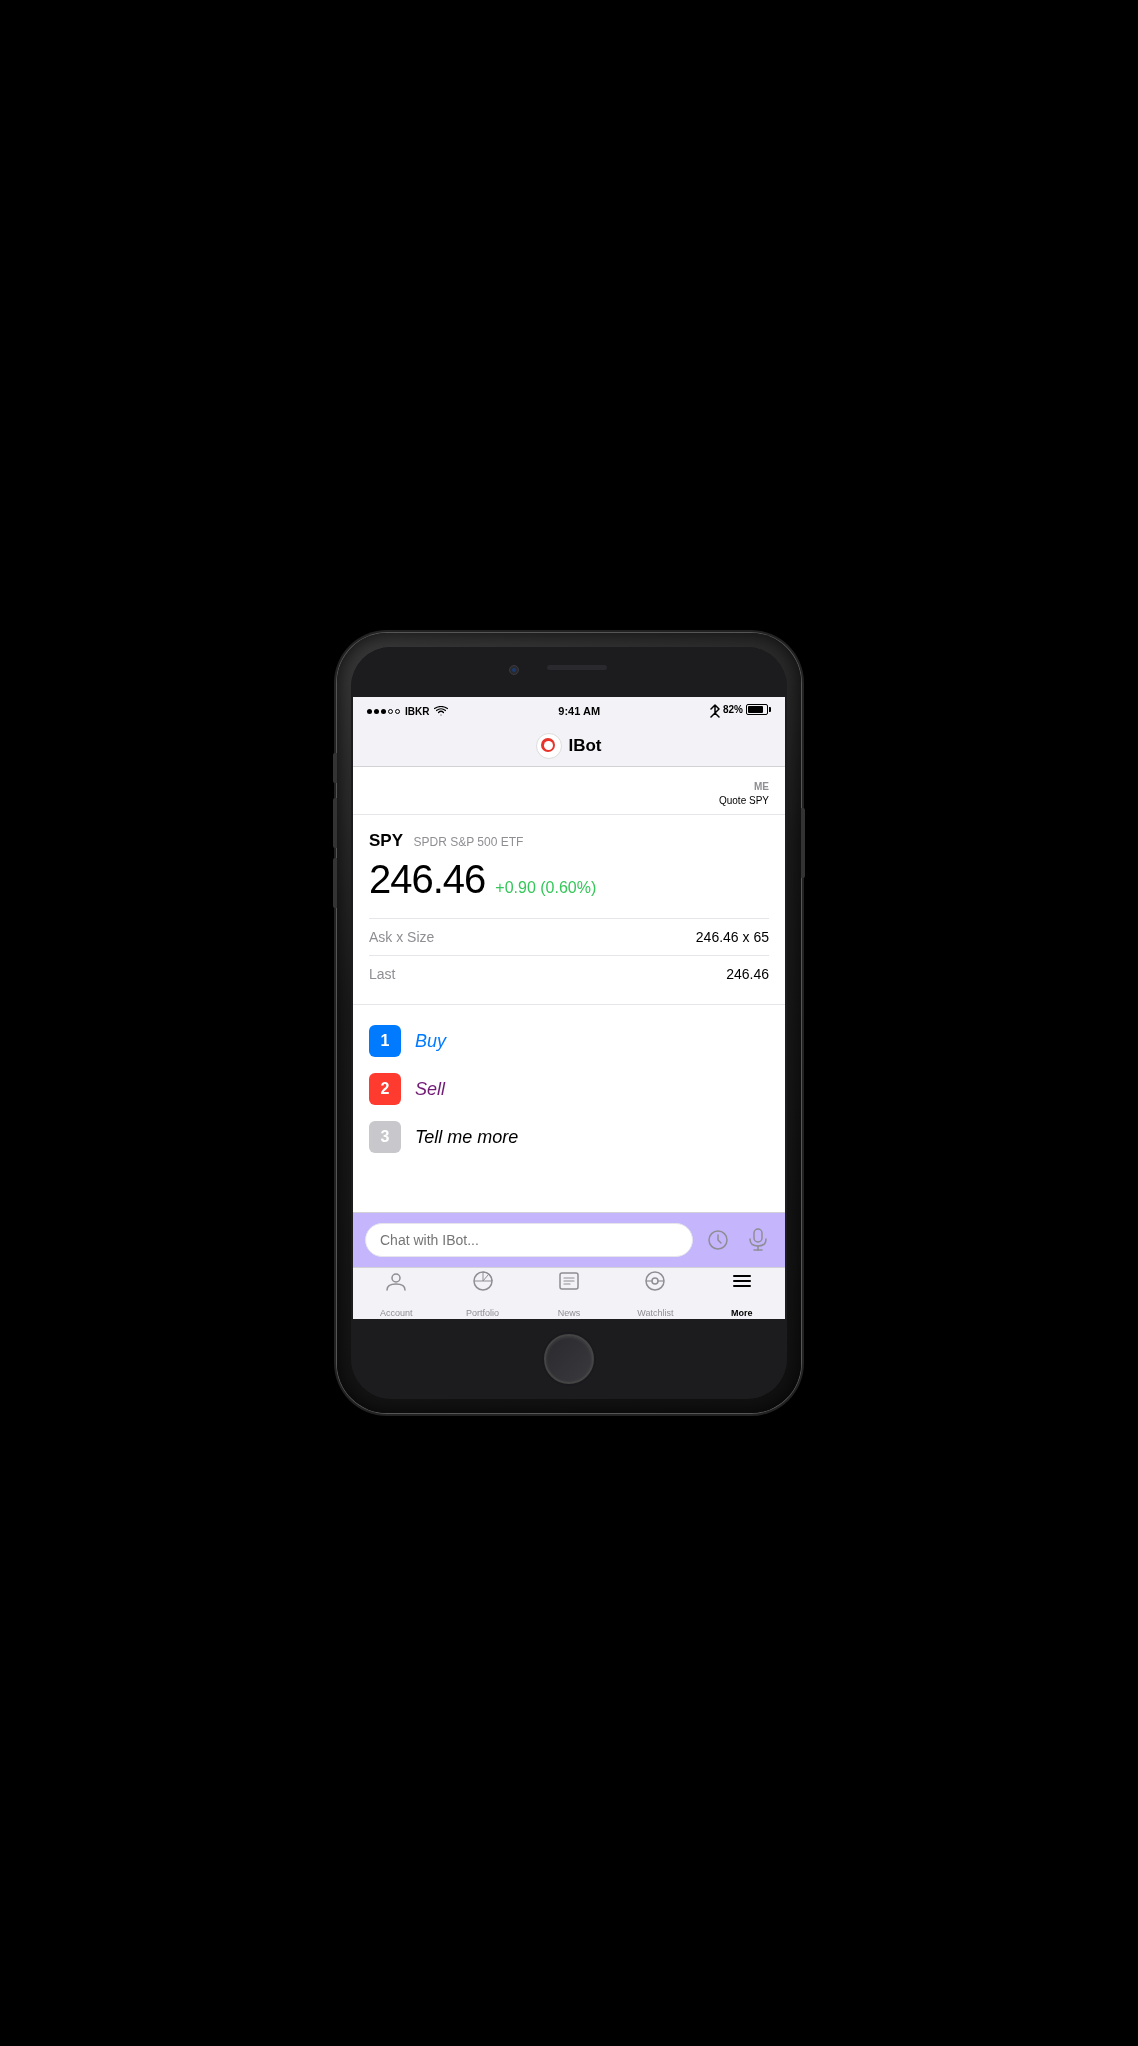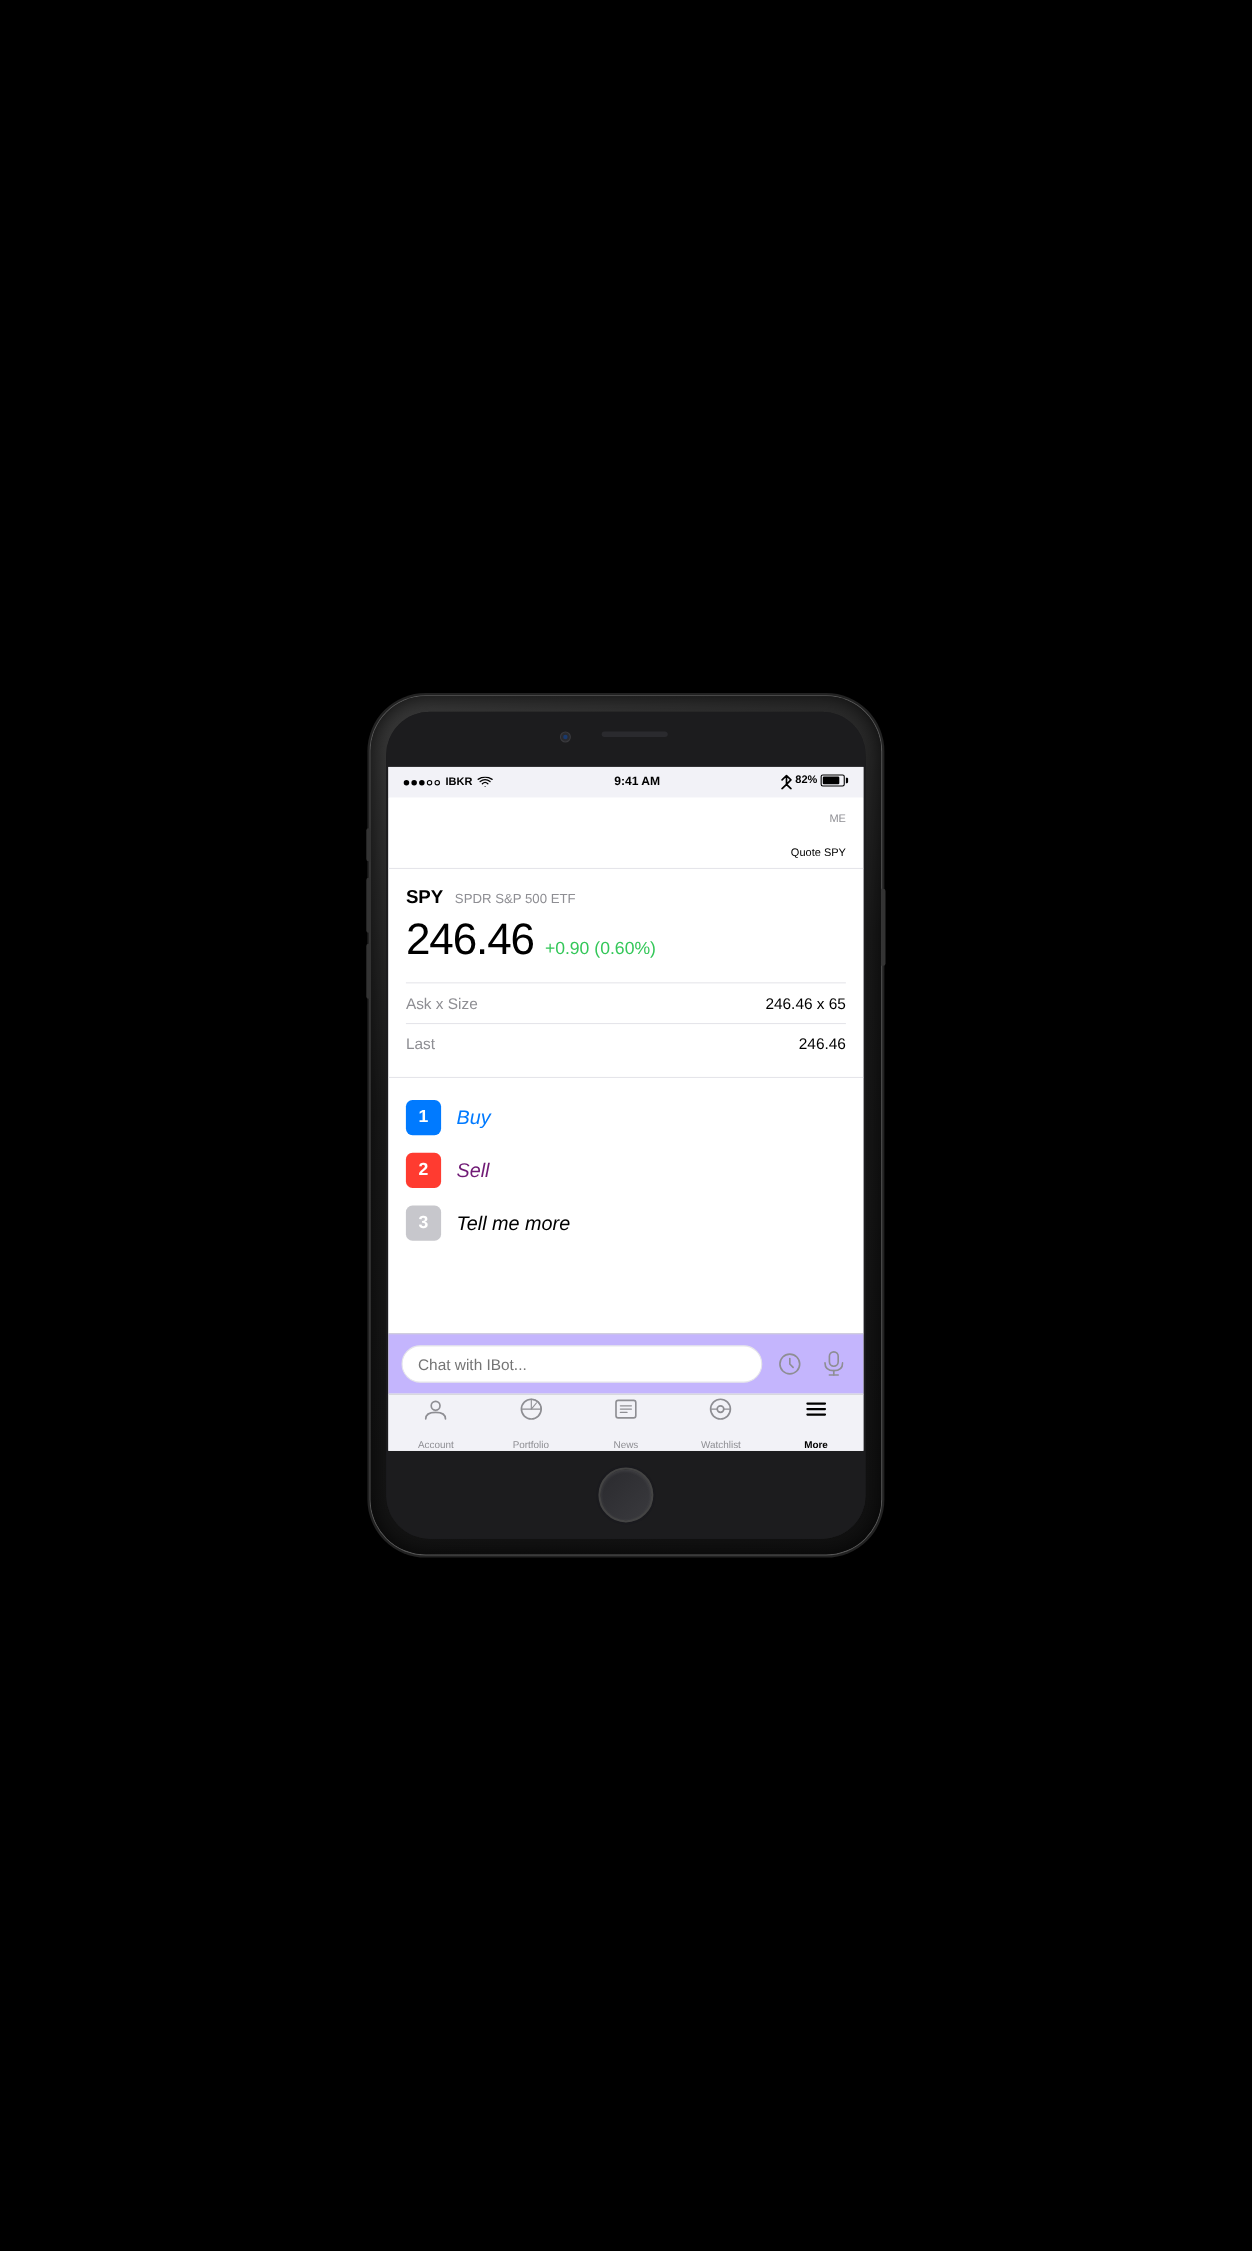--- a/index.html
+++ b/index.html
@@ -257,21 +257,22 @@
 
     
     .chat-message {
       padding: 14px 16px 8px;
       text-align: right;
       border-bottom: 1px solid #e5e5ea;
     }
     .chat-label {
       font-size: 10px;
       color: #8e8e93;
-      margin-bottom: 20px;
+      margin-bottom: 3px;
+      font-weight: bold;
     }
     .chat-text {
       font-size: 10px;
       color: #000;
       font-weight: 500;
     }
 
     
     .quote-section {
       padding: 16px 16px 12px;
@@ -494,20 +495,27 @@
           <span>82%</span>
           <div class="battery-icon">
             <div class="battery-body">
               <div class="battery-fill"></div>
             </div>
             <div class="battery-tip"></div>
           </div>
         </div>
       </div>
 
+      <div class="app-nav">
+        <div class="app-nav-logo">
+          <div class="logo-red"></div>
+          <div class="logo-white"></div>
+        </div>
+        <span class="app-nav-title">IBot</span>
+      </div>
 
       <div class="main-content">
 
         <div class="chat-message">
           <div class="chat-label">ME</div>
           <div class="chat-text">Quote SPY</div>
         </div>
 
         <div class="quote-section">
           <div class="quote-header">

